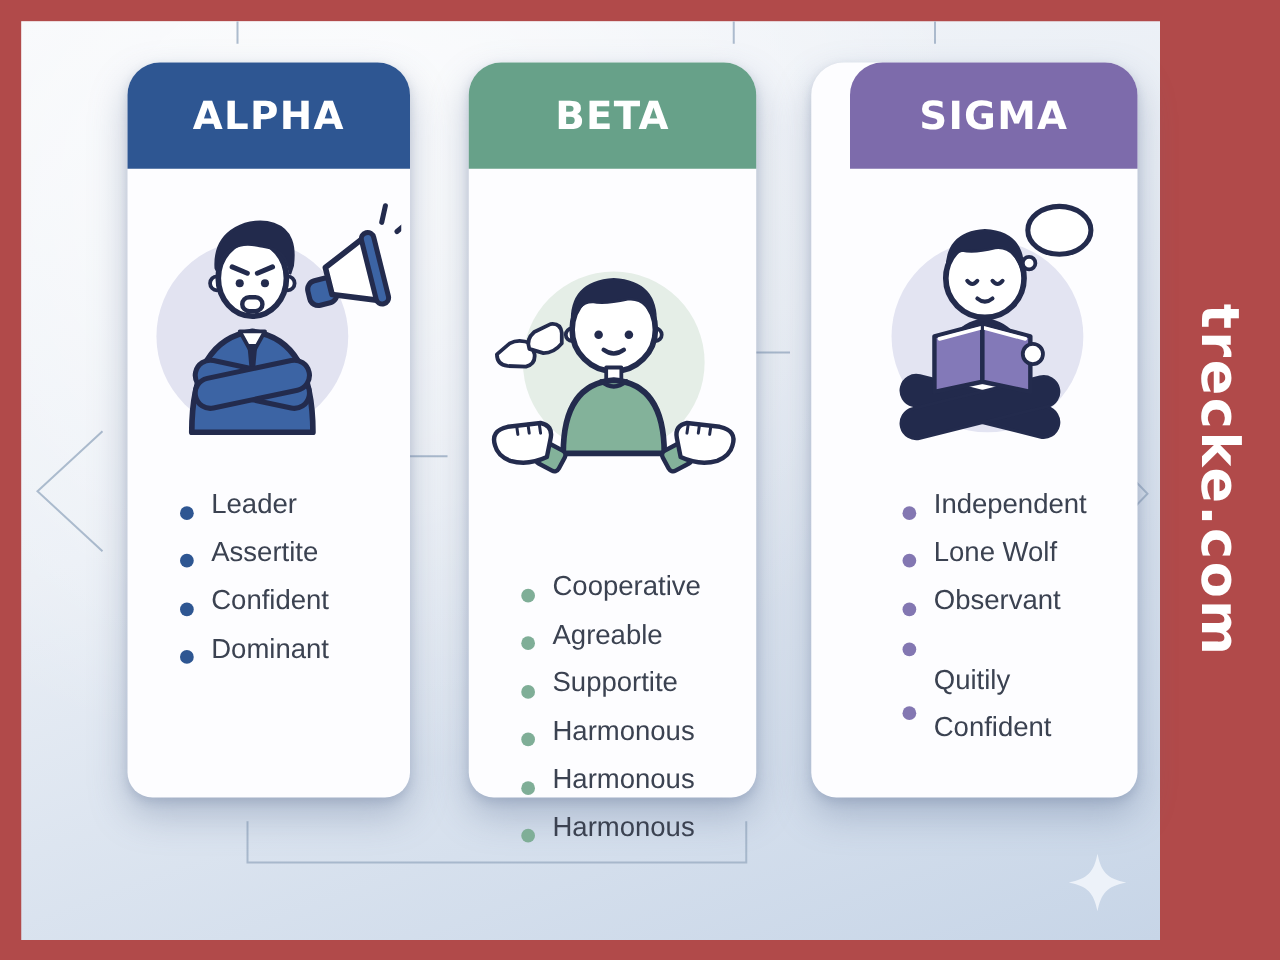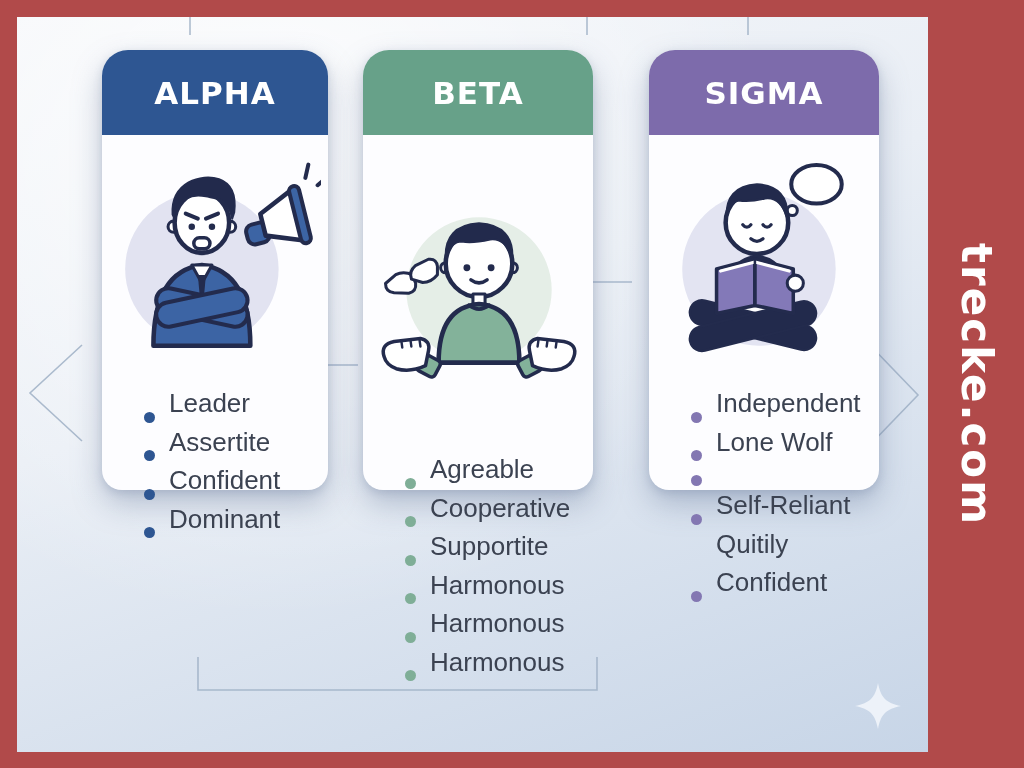--- a/index.html
+++ b/index.html
@@ -9,44 +9,44 @@
     font-family:"Liberation Sans",sans-serif;
   }
   .panel{
     position:absolute;left:17px;top:17px;width:911px;height:735px;
     background:
       radial-gradient(ellipse at 28% 18%, rgba(255,255,255,.8), rgba(255,255,255,0) 55%),
       linear-gradient(160deg,#f5f7fa 0%,#e9eef5 42%,#c7d5e7 100%);
   }
   .deco{position:absolute;left:0;top:0;z-index:1;}
   .card{
-    position:absolute;top:33px;height:440px;z-index:2;
+    position:absolute;top:33px;height:588px;z-index:2;
     background:#fdfdff;border-radius:26px 26px 20px 20px;
     box-shadow:0 14px 30px rgba(96,115,150,.38),0 3px 8px rgba(96,115,150,.22);
     display:flex;flex-direction:column;
   }
   .card.alpha{left:85px;width:226px;}
-  .card.beta{left:346px;width:230px;gap:33px;}
-  .card.sigma{left:632px;width:230px;}
+  .card.beta{left:358px;width:230px;gap:33px;}
+  .card.sigma{left:632px;width:230px;padding-left:31px;}
   .card-header{
     height:85px;flex:none;border-radius:26px 26px 0 0;
     display:flex;align-items:center;justify-content:center;
     color:#fff;font-family:"DejaVu Sans",sans-serif;font-weight:bold;
     font-size:31px;letter-spacing:1px;
   }
   .icon-wrap{
     height:225px;flex:none;margin-top:14px;
     display:flex;align-items:center;justify-content:center;
   }
   .traits{
     list-style:none;margin:10px 0 0;padding:0 14px 0 42px;
   }
   .traits li{
-    display:flex;align-items:flex-end;gap:14px;
-    font-size:26px;line-height:38.5px;color:#3b4251;
+    display:flex;align-items:center;gap:14px;
+    font-size:22px;line-height:38.5px;color:#3b4251;
   }
   .bullet{
     width:11px;height:11px;border-radius:50%;flex:none;margin-top:14px;
     background:var(--accent,#444);
   }
   .watermark{
     position:absolute;left:928px;top:17px;width:96px;height:735px;z-index:3;
     display:flex;align-items:center;justify-content:center;
     writing-mode:vertical-rl;
     color:#ffffff;font-family:"DejaVu Sans",sans-serif;font-weight:bold;
@@ -148,25 +148,25 @@
         <g transform="translate(204,148) scale(-1,1)" stroke="#232b4d" stroke-linejoin="round" stroke-linecap="round">
           <rect x="38" y="18" width="20" height="18" rx="4" transform="rotate(28 48 27)" fill="#83b29a" stroke-width="3.5"></rect>
           <path d="M4,18 Q0,6 14,3 L40,0 Q50,2 48,12 L45,27 Q30,34 16,30 Q6,26 4,18 Z" fill="#fff" stroke-width="3.5"></path>
           <path d="M21,2 L22,9 M30,1 L31,8 M39,1 L40,8" stroke-width="2.4" fill="none"></path>
         </g>
       </svg>
     </div>
     <ul class="traits" style="--accent: #7fae97;">
         <li>
           <span class="bullet"></span>
+          <span>Cooperative</span>
+        </li>
+        <li>
+          <span class="bullet"></span>
           <span>Agreable</span>
-        </li>
-        <li>
-          <span class="bullet"></span>
-          <span>Cooperative</span>
         </li>
         <li>
           <span class="bullet"></span>
           <span>Supportite</span>
         </li>
         <li>
           <span class="bullet"></span>
           <span>Harmonous</span>
         </li>
         <li>
@@ -209,24 +209,24 @@
         <li>
           <span class="bullet"></span>
           <span>Independent</span>
         </li>
         <li>
           <span class="bullet"></span>
           <span>Lone Wolf</span>
         </li>
         <li>
           <span class="bullet"></span>
-        </li>
-        <li>
-          <span class="bullet"></span>
-          <span>Self-Reliant</span>
+          <span>Observant</span>
+        </li>
+        <li>
+          <span class="bullet"></span>
         </li>
         <li>
           <span class="bullet"></span>
           <span>Quitily Confident</span>
         </li>
       </ul>
   </div>
 
   <svg class="sparkle" style="left:836px;top:664px;" width="50" height="50" viewBox="-25 -25 50 50">
     <path d="M0,-23 C3,-8 8,-3 23,0 C8,3 3,8 0,23 C-3,8 -8,3 -23,0 C-8,-3 -3,-8 0,-23 Z" fill="#edf2f9"></path>

